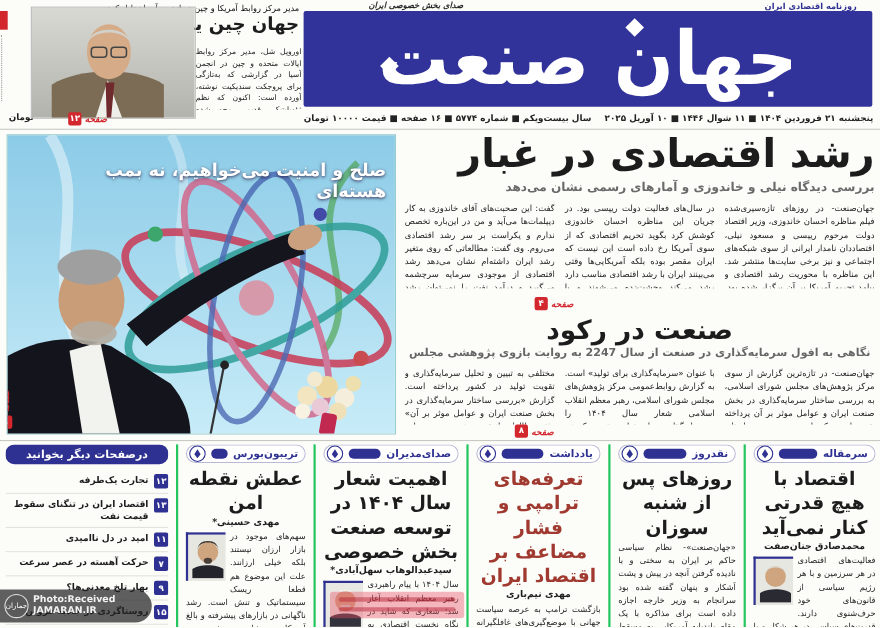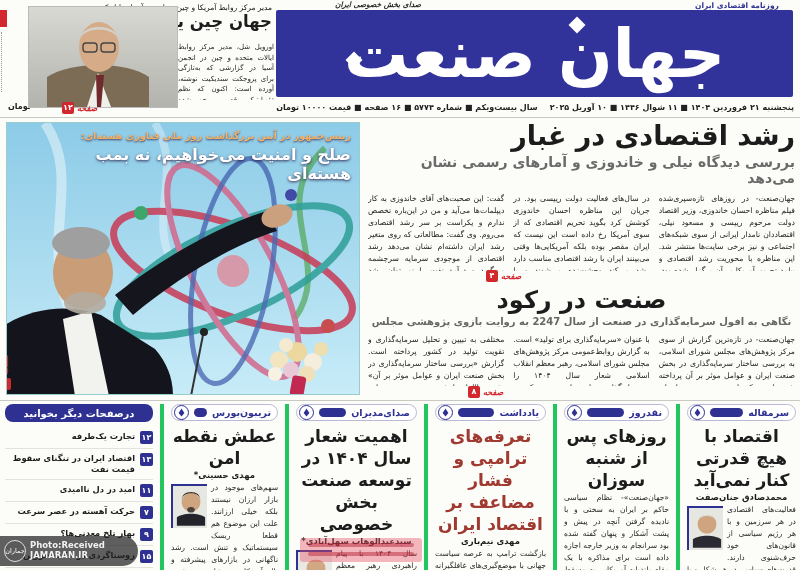--- a/index.html
+++ b/index.html
@@ -31,37 +31,37 @@
   .tl-photo{position:absolute;left:28px;top:6px;width:150px;height:102px;border:1px solid #bbb;}
   .tl-body{position:absolute;right:0;top:42px;width:96px;height:58px;overflow:hidden;font-size:7px;line-height:1.5;text-align:justify;color:#222;}
   .tl-marker{position:absolute;left:62px;top:102px;}
   
   .photo-block{position:absolute;left:6px;top:122px;width:354px;height:273px;overflow:hidden;border:1px solid #9cc;}
   .ph-kicker{position:absolute;right:8px;top:7px;font-size:9.5px;font-weight:bold;color:#f3b268;text-shadow:0 1px 2px rgba(40,20,60,.8);}
   .ph-headline{position:absolute;right:8px;top:22px;width:300px;font-size:16px;font-weight:800;color:#fff;text-align:right;text-shadow:0 1px 3px rgba(30,10,50,.85);}
   .ph-marker{position:absolute;left:4px;bottom:4px;transform:rotate(-90deg);transform-origin:bottom left;white-space:nowrap;}
   
   .lead{position:absolute;left:368px;top:120px;width:427px;height:164px;}
-  .lead-headline{font-size:27px;font-weight:800;text-align:right;line-height:1.15;letter-spacing:-1px;}
-  .lead-subhead{font-size:14px;font-weight:bold;color:#6a6a6a;text-align:right;margin-top:3px;}
+  .lead-headline{font-size:36px;font-weight:800;text-align:right;line-height:1.15;letter-spacing:-1px;}
+  .lead-subhead{font-size:11px;font-weight:bold;color:#6a6a6a;text-align:right;margin-top:3px;}
   .cols{display:flex;gap:9px;margin-top:7px;}
   .col{flex:1;font-size:7.7px;line-height:1.55;text-align:justify;color:#232323;overflow:hidden;}
   .lead .col{height:78px;}
   .lead-marker{position:absolute;left:118px;top:150px;}
   
   .industry{position:absolute;left:368px;top:287px;width:427px;height:111px;}
   .ind-headline{font-size:24px;font-weight:800;text-align:center;line-height:1.1;}
   .ind-subhead{font-size:10px;font-weight:bold;color:#666;text-align:center;margin-top:3px;}
   .industry .col{height:52px;}
   .ind-marker{position:absolute;left:100px;top:99px;}
   .hr-bottom{position:absolute;left:0;top:400px;width:800px;border-top:1px solid #c9c9c4;}
   
   .bottom{position:absolute;left:4px;top:404px;width:792px;height:166px;display:flex;}
   .bcol{position:relative;overflow:hidden;}
-  .bcol:not(:last-child){border-left:4px solid #22c55e;padding-left:7px;margin-left:7px;}
+  .bcol:not(:last-child){border-left:2px solid #22c55e;padding-left:7px;margin-left:7px;}
   .w-sarm{width:120px;} .w-naqd{width:116px;} .w-yad{width:122px;} .w-mod{width:132px;} .w-bours{width:118px;} .w-read{width:148px;}
   .sec-head{display:flex;align-items:center;height:17px;margin-bottom:4px;border:1px solid #b9b9d6;border-radius:9px;padding:1px 6px 1px 2px;background:#fff;}
   .sec-label{font-size:9.5px;font-weight:800;color:#2e3192;white-space:nowrap;}
   .sec-pill{flex:1;height:9px;background:#2e3192;border-radius:5px;margin:0 5px;}
   .sec-circle{width:15px;height:15px;border:1.5px solid #2e3192;border-radius:50%;background:#fff;display:flex;align-items:center;justify-content:center;flex:0 0 auto;}
   .feat-headline{font-size:17px;font-weight:800;text-align:center;line-height:1.3;margin:2px 0 1px;}
   .feat-headline.red{color:#a0392f;}
   .feat-author{font-size:8.5px;font-weight:bold;text-align:center;margin-bottom:2px;}
   .feat-body{font-size:7.6px;line-height:1.58;text-align:justify;color:#262626;}
   .feat-photo{float:left;width:36px;height:44px;margin:2px 4px 2px 0;border-top:2px solid #2e3192;border-left:2px solid #2e3192;background:#e7e7e2;}
@@ -165,21 +165,20 @@
         <ellipse cx="272" cy="93" rx="16" ry="11" fill="#caa07e" transform="rotate(-20 272 93)"></ellipse>
         <path d="M-5,273 L-5,205 C25,185 62,180 96,192 L150,226 C162,240 168,255 168,273 Z" fill="#14141c"></path>
         <path d="M58,196 L86,188 L104,273 L70,273 Z" fill="#f2f2ee"></path>
         <ellipse cx="78" cy="150" rx="30" ry="36" fill="#c99d78"></ellipse>
         <ellipse cx="76" cy="120" rx="29" ry="16" fill="#9f9f9f"></ellipse>
         <ellipse cx="80" cy="180" rx="21" ry="11" fill="#b4aca1" opacity=".9"></ellipse>
         <line x1="186" y1="273" x2="198" y2="212" stroke="#333" stroke-width="2"></line>
         <circle cx="199" cy="209" r="4" fill="#222"></circle>
       </g>
     </svg>
-    <div class="ph-kicker">رییس‌جمهور در آیین بزرگداشت روز ملی فناوری هسته‌ای:</div>
     <div class="ph-headline">صلح و امنیت می‌خواهیم، نه بمب هسته‌ای</div>
     <span class="pmark ph-marker">
       <span class="pmark-word">صفحه</span>
       <span class="pmark-num">۲</span>
     </span>
   </div>
 
   <div class="lead">
     <div class="lead-headline">رشد اقتصادی در غبار</div>
     <div class="lead-subhead">بررسی دیدگاه نیلی و خاندوزی و آمارهای رسمی نشان می‌دهد</div>

